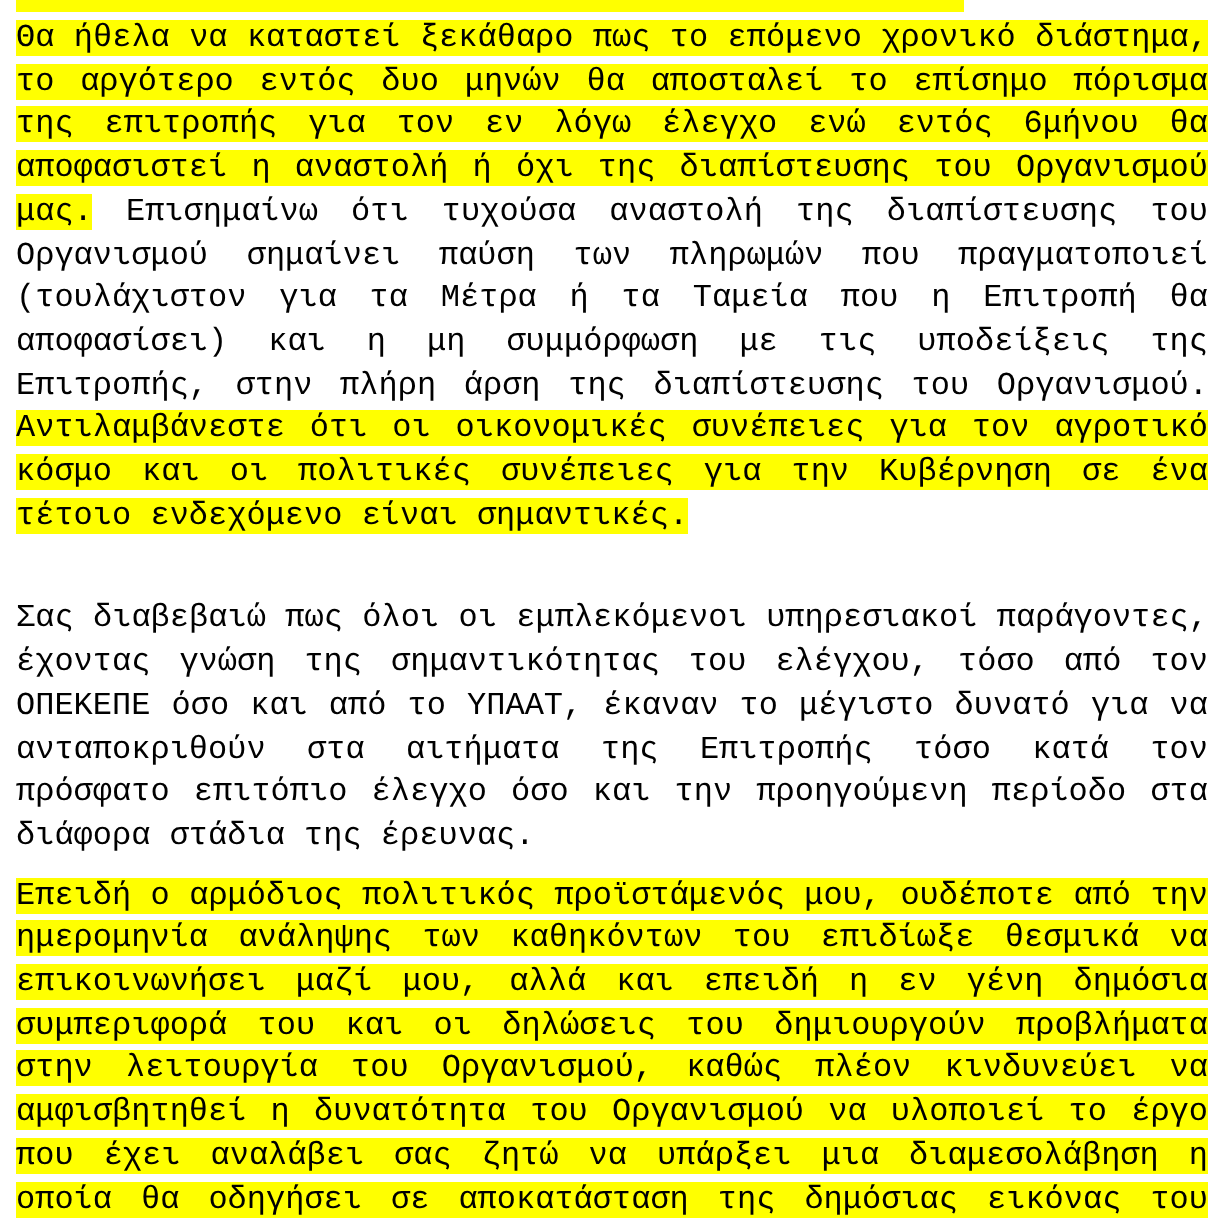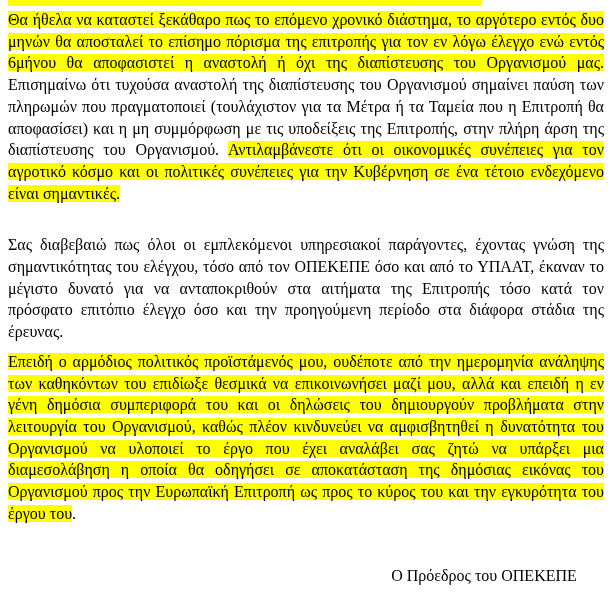--- a/index.html
+++ b/index.html
@@ -7,21 +7,21 @@
     padding: 0;
     background: #ffffff;
   }
   .page {
     position: relative;
     width: 612px;
     height: 610px;
     box-sizing: border-box;
     padding: 9px 8px 0 8px;
     overflow: hidden;
-    font-family: Liberation Serif, serif;
+    font-family: Liberation Mono, monospace;
     font-size: 16px;
     line-height: 21.7px;
     color: var(--text-color, #000);
     background: var(--page-bg, #fff);
   }
   
   .top-strip {
     position: absolute;
     left: 8px;
     top: 0;

